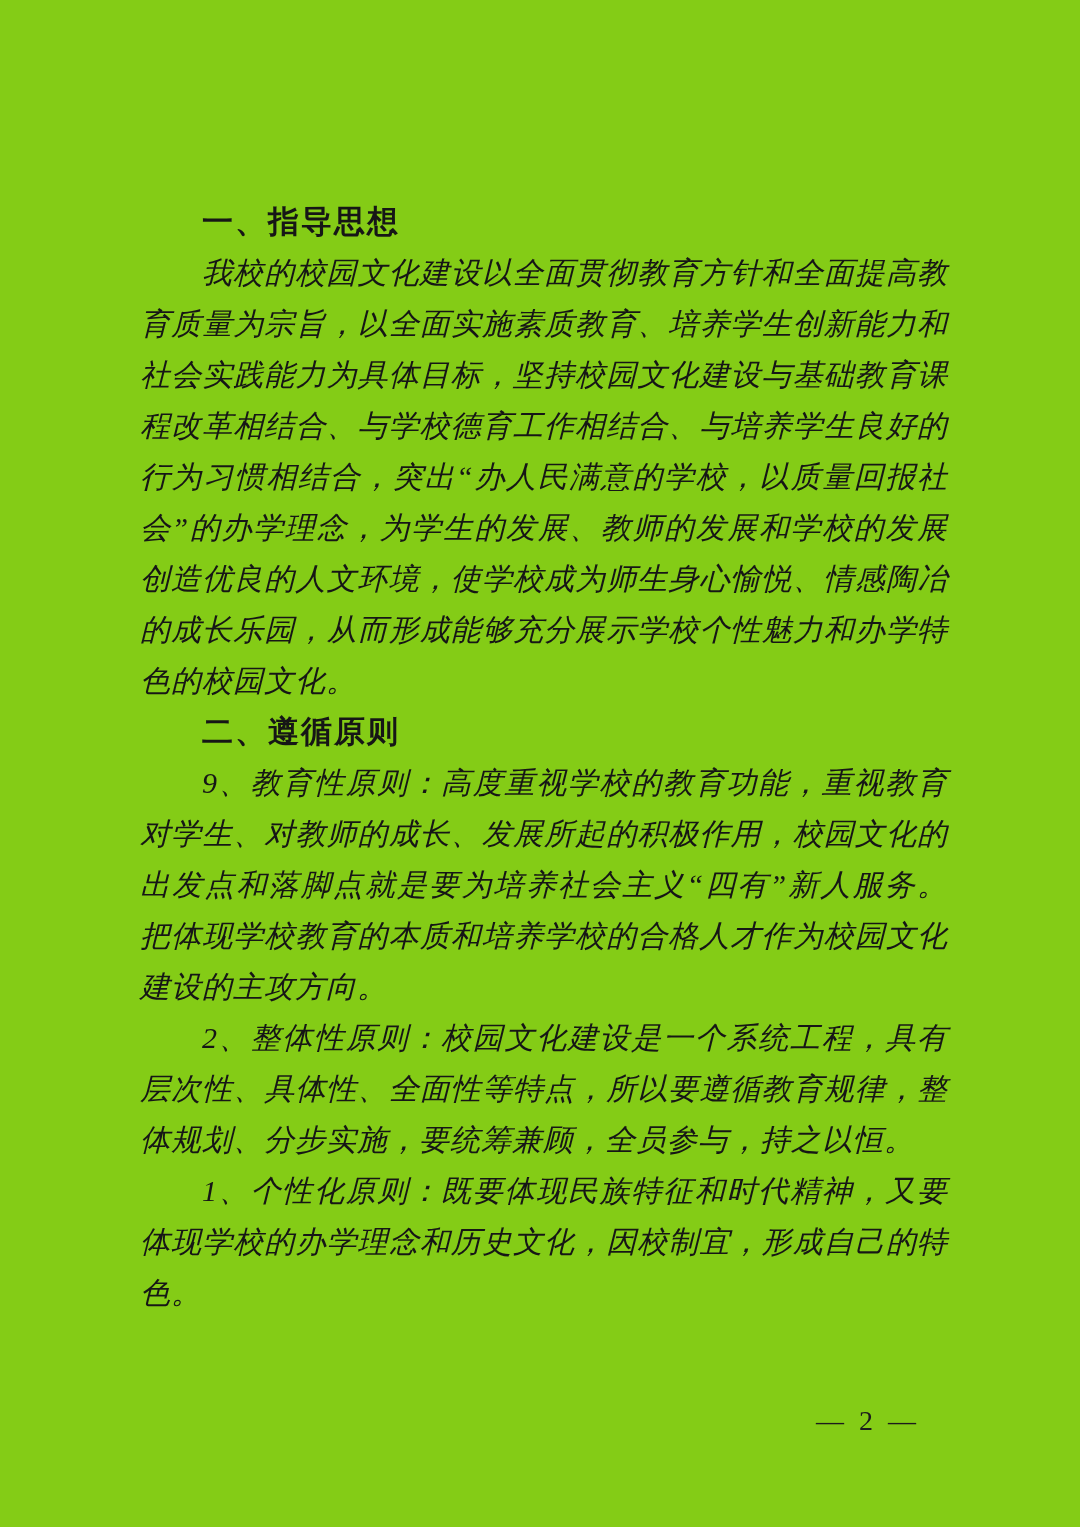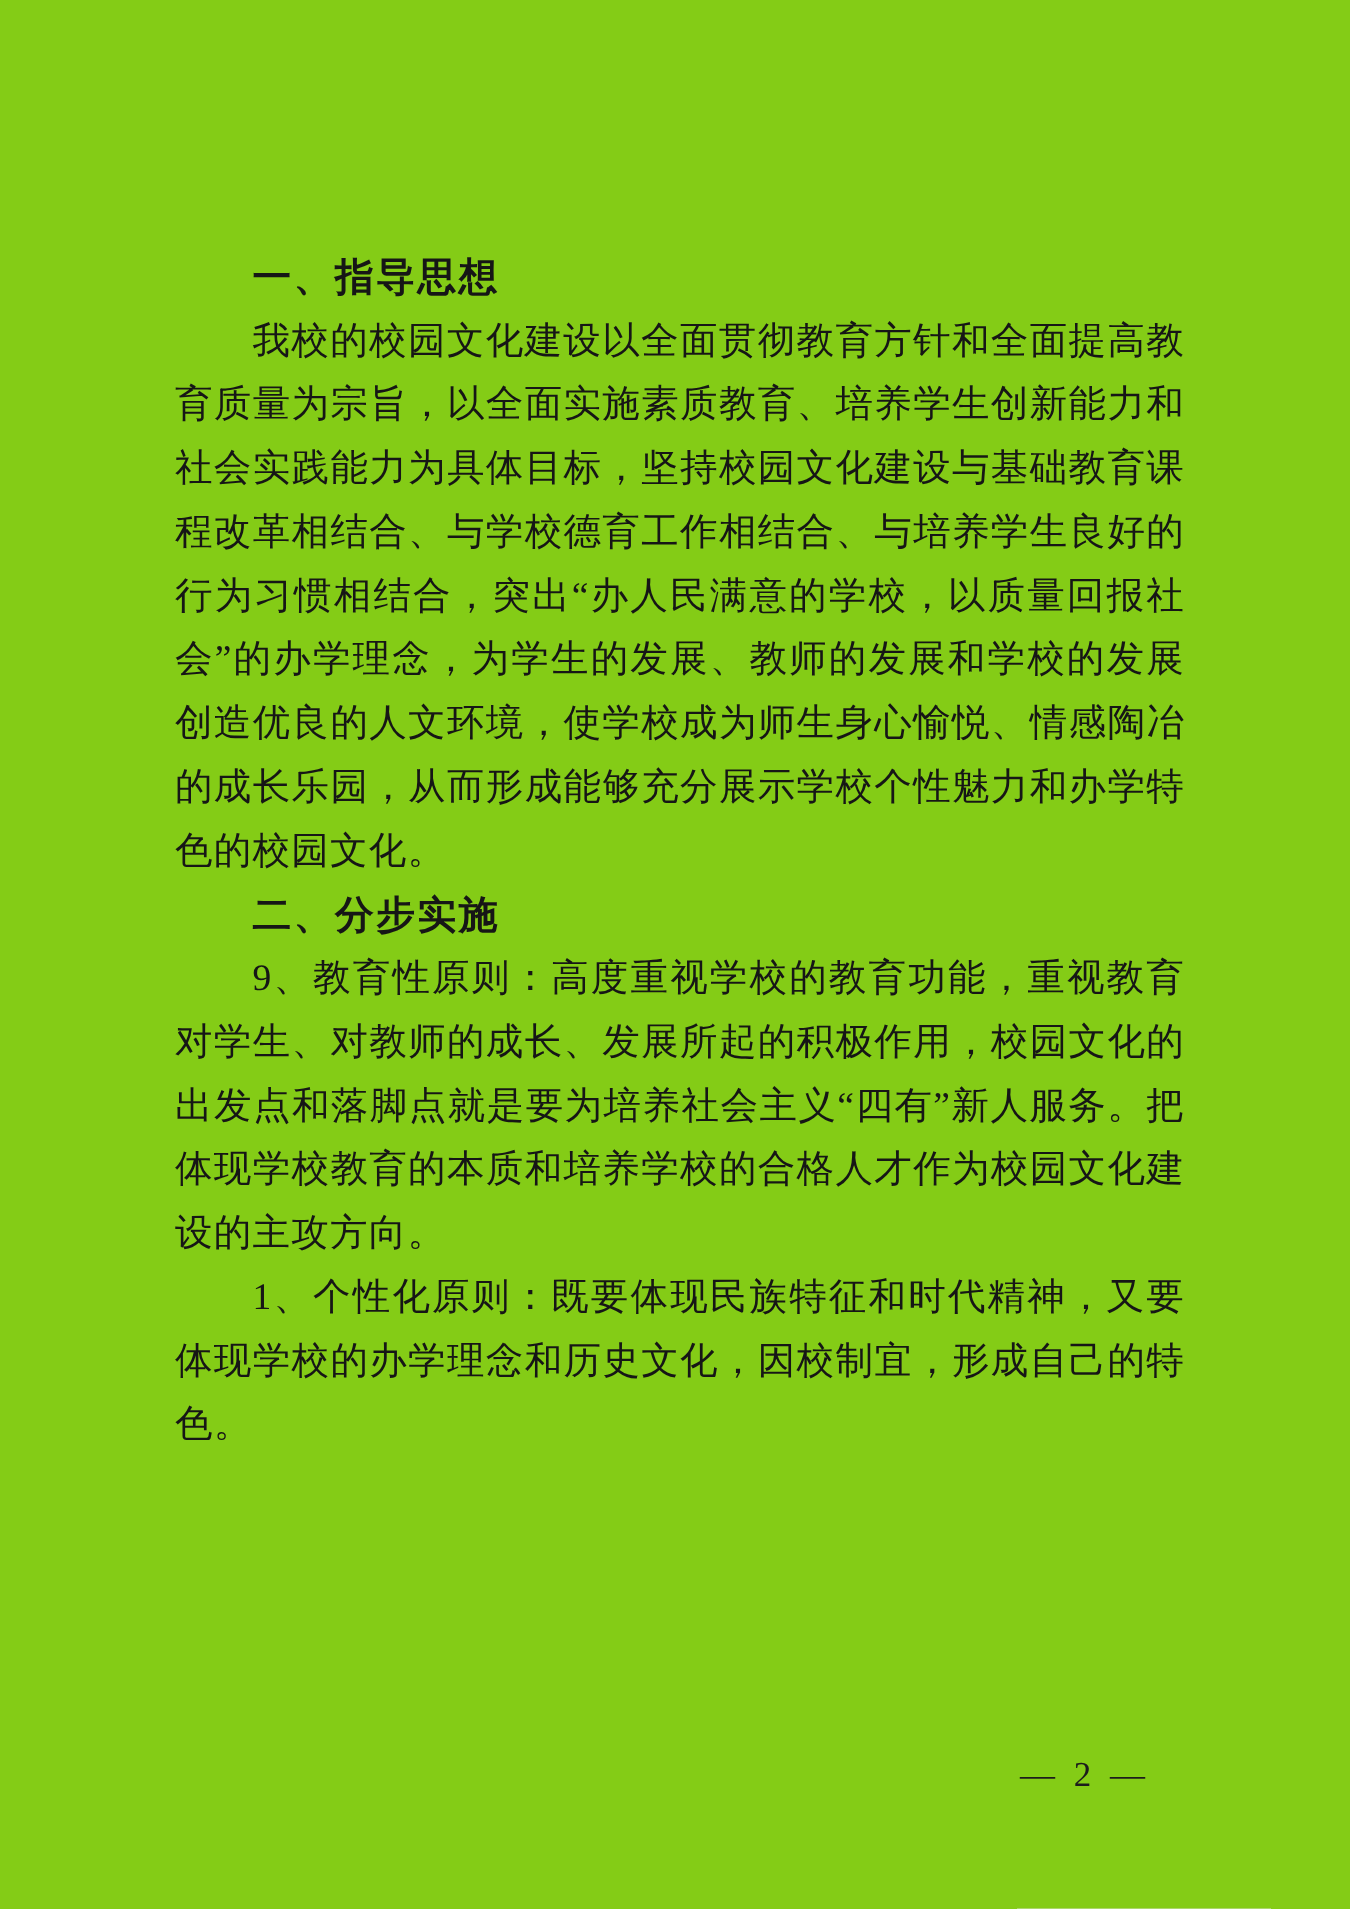--- a/index.html
+++ b/index.html
@@ -25,20 +25,21 @@
     width: 808px;
     font-size: 30px;
     line-height: 51px;
     text-align: justify;
     text-justify: inter-character;
   }
   .paragraph {
     margin: 0;
     text-indent: 62px;
     letter-spacing: 1px;
+    font-style: italic;
   }
   .heading {
     margin: 0;
     text-indent: 62px;
     font-family: "Liberation Sans", "DejaVu Sans", sans-serif;
     font-weight: bold;
     font-size: 31px;
     text-align: left;
     letter-spacing: 2px;
   }
@@ -52,18 +53,19 @@
     font-family: "Liberation Serif", "DejaVu Serif", serif;
   }
 </style>
 </head>
 <body>
 
 <div class="page">
   <div class="content">
       <p class="heading">一、指导思想</p>
       <p class="paragraph">我校的校园文化建设以全面贯彻教育方针和全面提高教育质量为宗旨，以全面实施素质教育、培养学生创新能力和社会实践能力为具体目标，坚持校园文化建设与基础教育课程改革相结合、与学校德育工作相结合、与培养学生良好的行为习惯相结合，突出“办人民满意的学校，以质量回报社会”的办学理念，为学生的发展、教师的发展和学校的发展创造优良的人文环境，使学校成为师生身心愉悦、情感陶冶的成长乐园，从而形成能够充分展示学校个性魅力和办学特色的校园文化。</p>
-      <p class="heading">二、分步实施</p>
+      <p class="heading">二、遵循原则</p>
       <p class="paragraph">9、教育性原则：高度重视学校的教育功能，重视教育对学生、对教师的成长、发展所起的积极作用，校园文化的出发点和落脚点就是要为培养社会主义“四有”新人服务。把体现学校教育的本质和培养学校的合格人才作为校园文化建设的主攻方向。</p>
+      <p class="paragraph">2、整体性原则：校园文化建设是一个系统工程，具有层次性、具体性、全面性等特点，所以要遵循教育规律，整体规划、分步实施，要统筹兼顾，全员参与，持之以恒。</p>
       <p class="paragraph">1、个性化原则：既要体现民族特征和时代精神，又要体现学校的办学理念和历史文化，因校制宜，形成自己的特色。</p>
     </div>
   <div class="footer">— 2 —</div>
 </div>
 
 </body></html>

